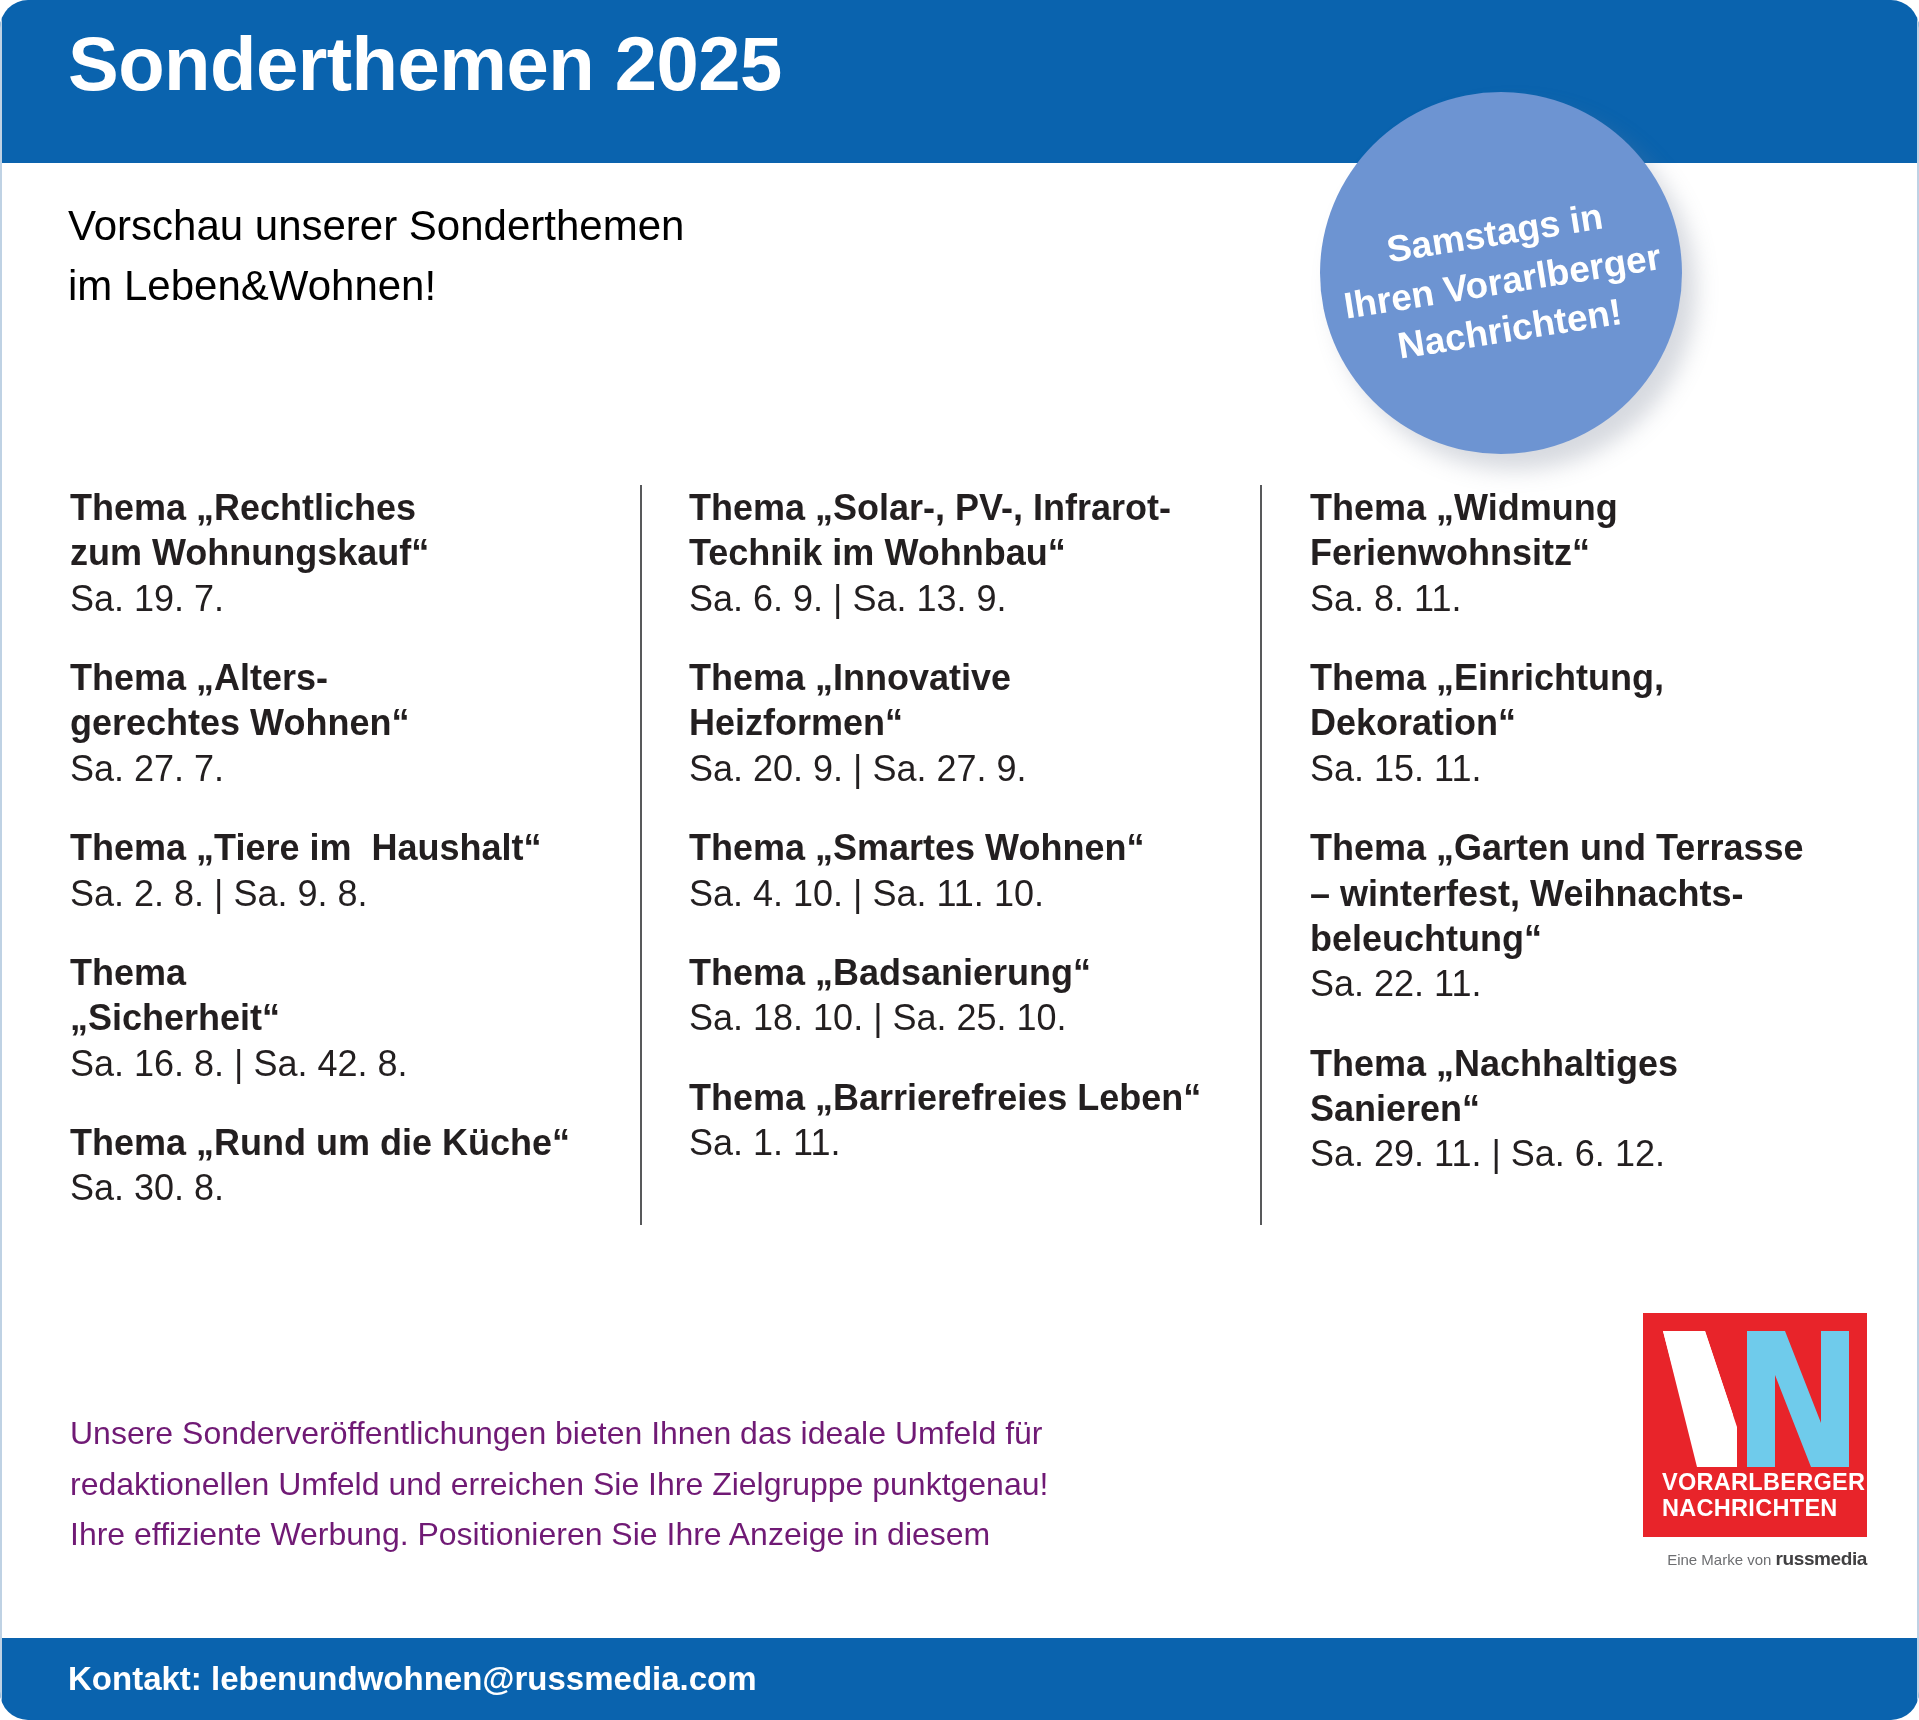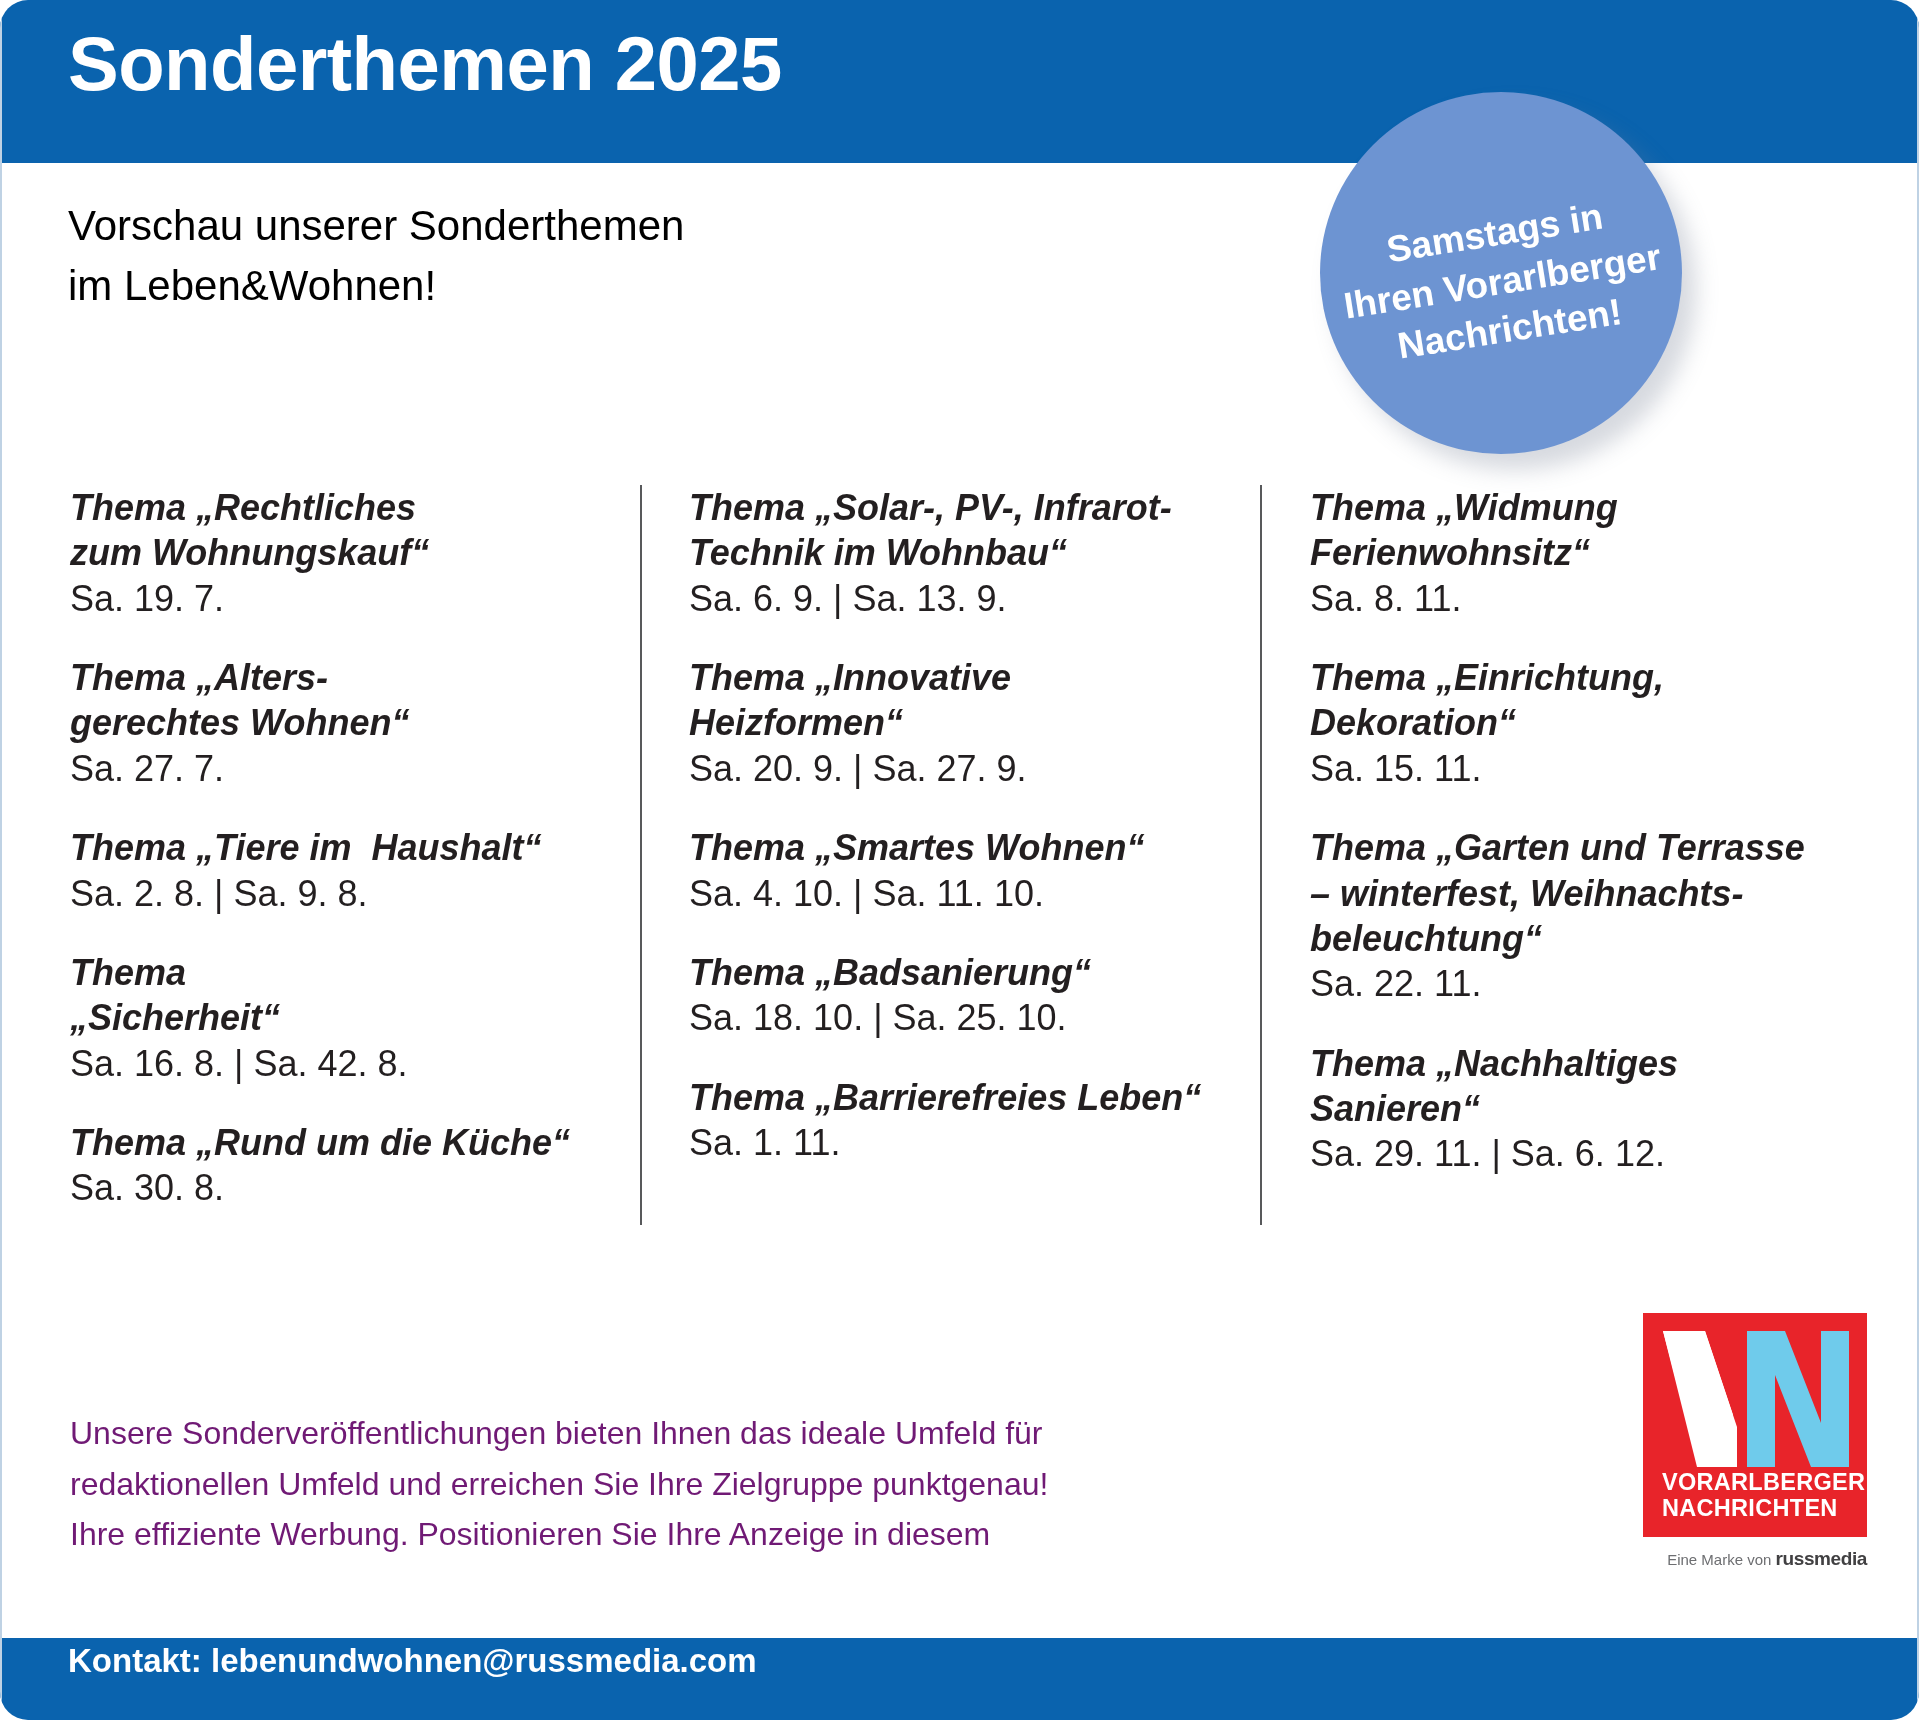--- a/index.html
+++ b/index.html
@@ -113,21 +113,20 @@
   .divider-1 { left: 1260px; }
 
   .topic { margin-bottom: 34px; }
   .topic:last-child { margin-bottom: 0; }
   .topic-title {
     font-size: 36px;
     font-weight: bold;
     color: #231F20;
     line-height: 1.26;
     white-space: pre-wrap;
-    font-style: italic;
   }
   .topic-date {
     font-size: 36px;
     font-weight: normal;
     color: #231F20;
     line-height: 1.26;
     white-space: pre-wrap;
   }
 
   
@@ -197,21 +196,21 @@
     left: 0;
     top: 1638px;
     width: 1919px;
     height: 82px;
     background: #0A63AE;
     z-index: 2;
   }
   .footer-text {
     position: absolute;
     left: 68px;
-    top: 4px;
+    top: 22px;
     font-size: 33px;
     font-weight: bold;
     color: #ffffff;
     white-space: nowrap;
   }
 
   
   .frame {
     position: absolute;
     left: 0; top: 0;

